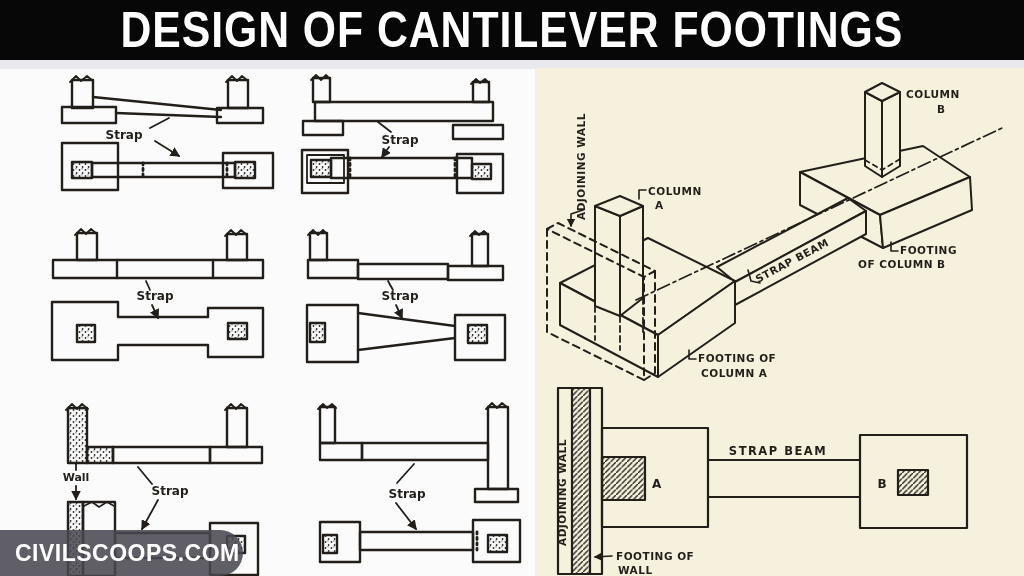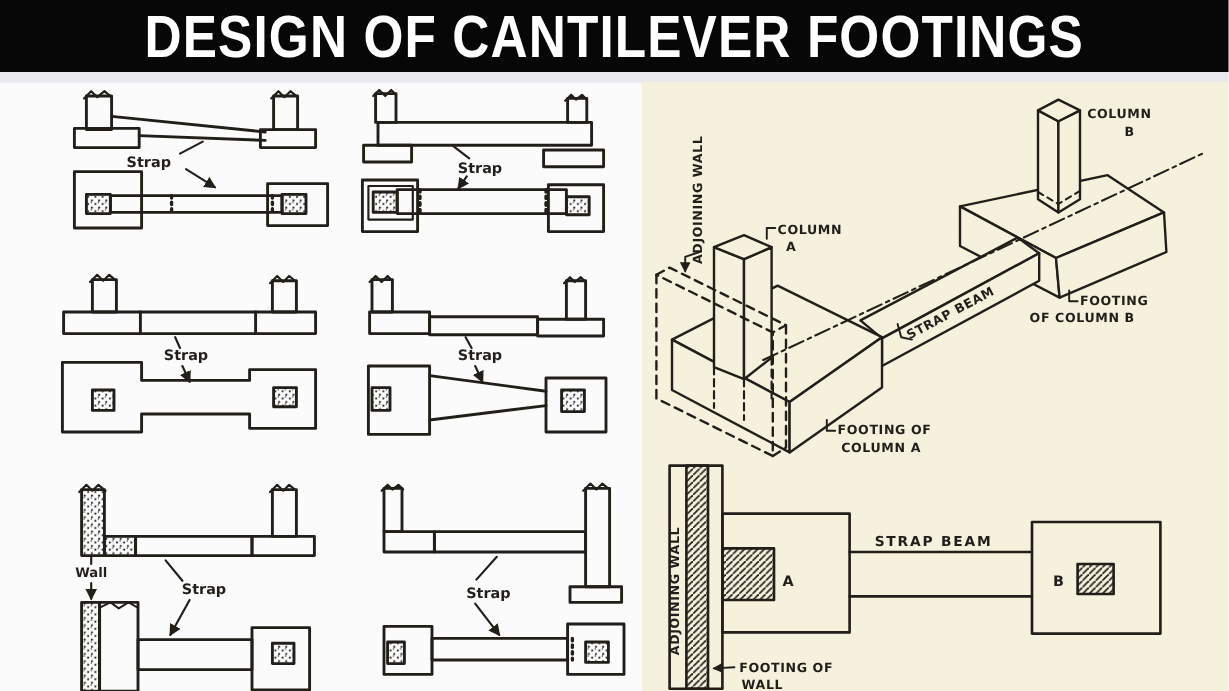--- a/index.html
+++ b/index.html
@@ -254,14 +254,17 @@
       <rect x="860" y="435" width="107" height="93"></rect>
       <rect x="898" y="470" width="30" height="25" fill="url(#hatch)"></rect>
       <text x="882" y="488" text-anchor="middle" stroke="none" font-size="12" font-weight="bold">B</text>
 
       <text class="iso-lbl" x="616" y="560" stroke="none">FOOTING OF</text>
       <text class="iso-lbl" x="618" y="574" stroke="none">WALL</text>
       <path d="M612,556 L595,557" stroke-width="1.6" marker-end="url(#ah)"></path>
     </g>
   </svg>
 
+  <div id="watermark">
+    <span>CIVILSCOOPS.COM</span>
+  </div>
 
 </div>
 
 </body></html>

